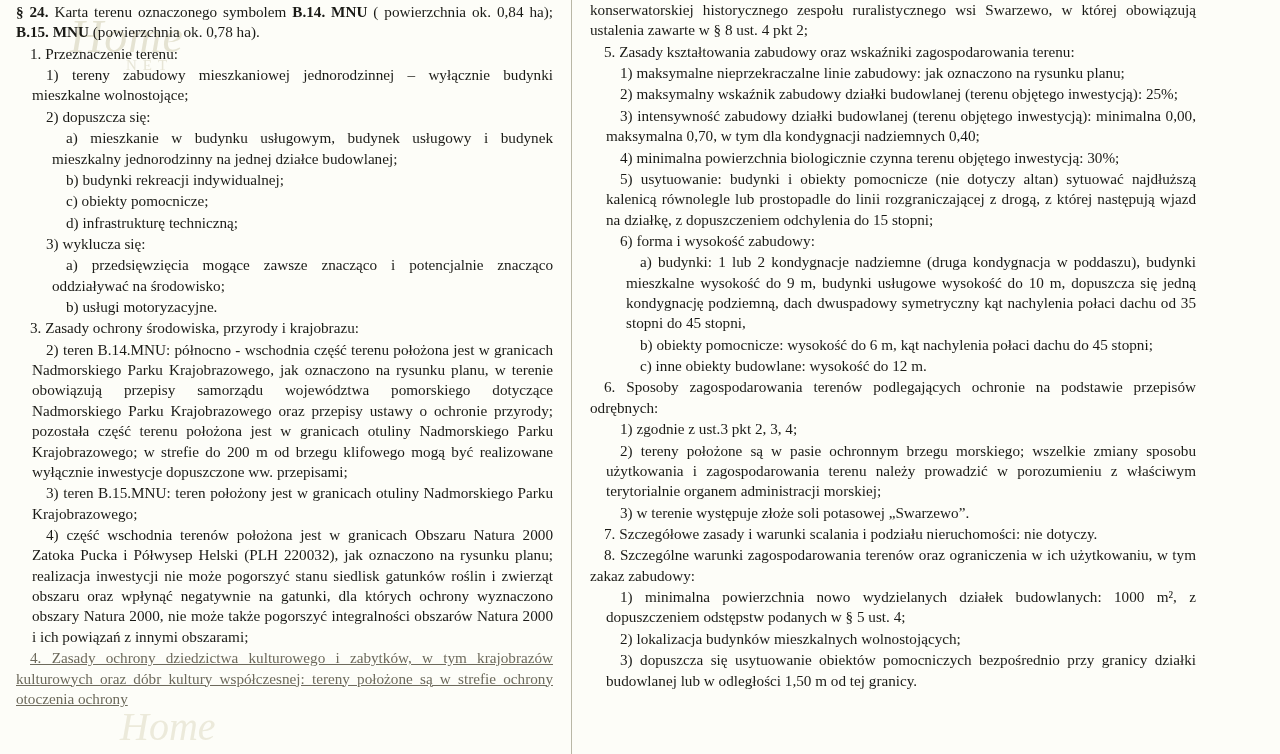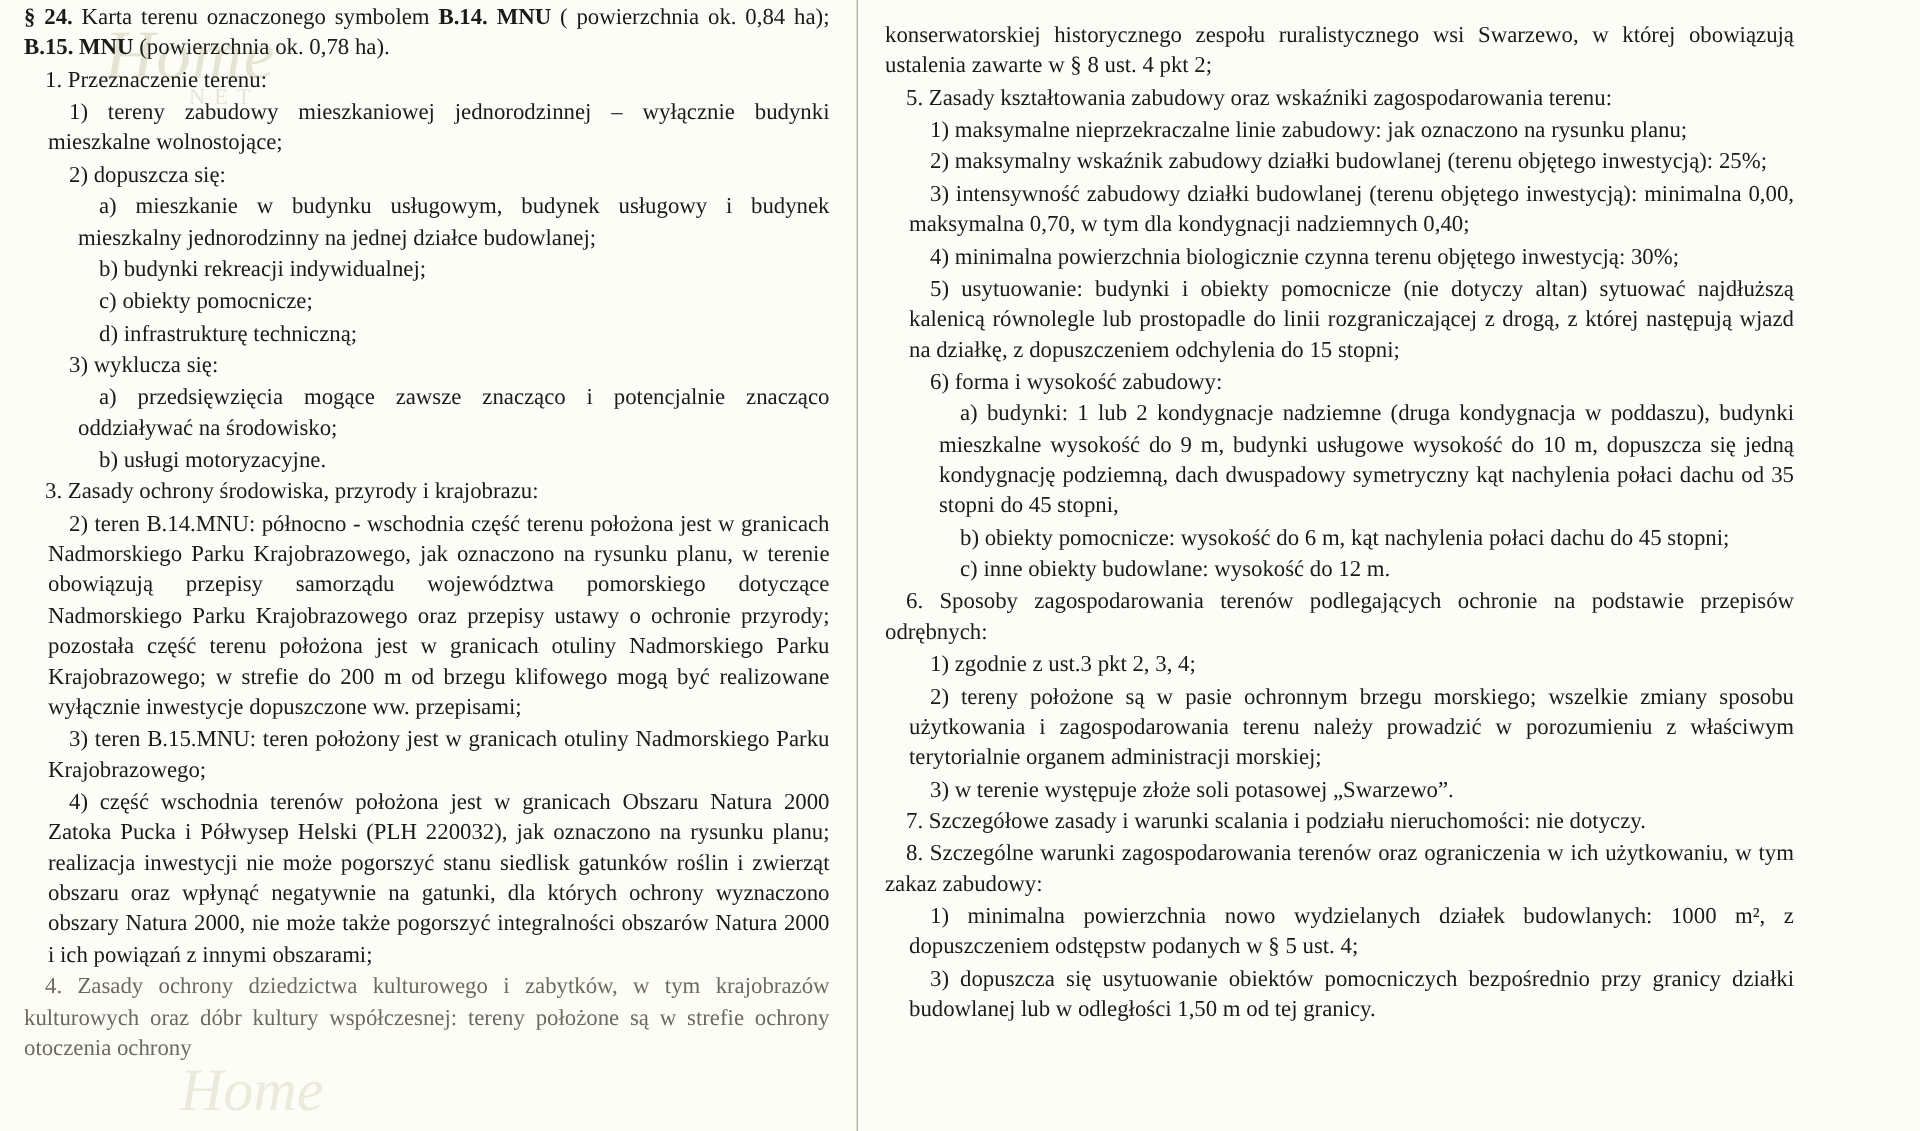--- a/index.html
+++ b/index.html
@@ -65,33 +65,34 @@
     text-align: justify;
     overflow: hidden;
   }
   .col-left {
     width: 572px;
     padding: 2px 18px 0 16px;
     border-right: 1px solid #b9b7a6;
   }
   .col-right {
     width: 640px;
-    padding: 14px 16px 0 18px;
+    padding: 0 16px 0 18px;
   }
   p {
     margin: 0 0 1px 0;
     text-indent: 0;
   }
   .lvl0 { padding-left: 0; text-indent: 14px; }
   .lvl0-noind { padding-left: 0; text-indent: 0; }
   .lvl1 { padding-left: 16px; text-indent: 14px; }
   .lvl2 { padding-left: 36px; text-indent: 14px; }
   b { font-weight: bold; }
   .fade {
     color: #6d6a5c;
+    text-decoration: underline;
   }
 </style>
 </head>
 <body>
 
 <div class="page">
 
   <div class="watermark">
     <span>Home</span>
     <small>NET</small>
@@ -131,17 +132,18 @@
       <p class="lvl2">a) budynki: 1 lub 2 kondygnacje nadziemne (druga kondygnacja w poddaszu), budynki mieszkalne wysokość do 9 m, budynki usługowe wysokość do 10 m, dopuszcza się jedną kondygnację podziemną, dach dwuspadowy symetryczny kąt nachylenia połaci dachu od 35 stopni do 45 stopni,</p>
       <p class="lvl2">b) obiekty pomocnicze: wysokość do 6 m, kąt nachylenia połaci dachu do 45 stopni;</p>
       <p class="lvl2">c) inne obiekty budowlane: wysokość do 12 m.</p>
       <p class="lvl0">6. Sposoby zagospodarowania terenów podlegających ochronie na podstawie przepisów odrębnych:</p>
       <p class="lvl1">1) zgodnie z ust.3 pkt 2, 3, 4;</p>
       <p class="lvl1">2) tereny położone są w pasie ochronnym brzegu morskiego; wszelkie zmiany sposobu użytkowania i zagospodarowania terenu należy prowadzić w porozumieniu z właściwym terytorialnie organem administracji morskiej;</p>
       <p class="lvl1">3) w terenie występuje złoże soli potasowej „Swarzewo”.</p>
       <p class="lvl0">7. Szczegółowe zasady i warunki scalania i podziału nieruchomości: nie dotyczy.</p>
       <p class="lvl0">8. Szczególne warunki zagospodarowania terenów oraz ograniczenia w ich użytkowaniu, w tym zakaz zabudowy:</p>
       <p class="lvl1">1) minimalna powierzchnia nowo wydzielanych działek budowlanych: 1000 m², z dopuszczeniem odstępstw podanych w § 5 ust. 4;</p>
+      <p class="lvl1">2) lokalizacja budynków mieszkalnych wolnostojących;</p>
       <p class="lvl1">3) dopuszcza się usytuowanie obiektów pomocniczych bezpośrednio przy granicy działki budowlanej lub w odległości 1,50 m od tej granicy.</p>
     </div>
 
   </div>
 </div>
 
 </body></html>

